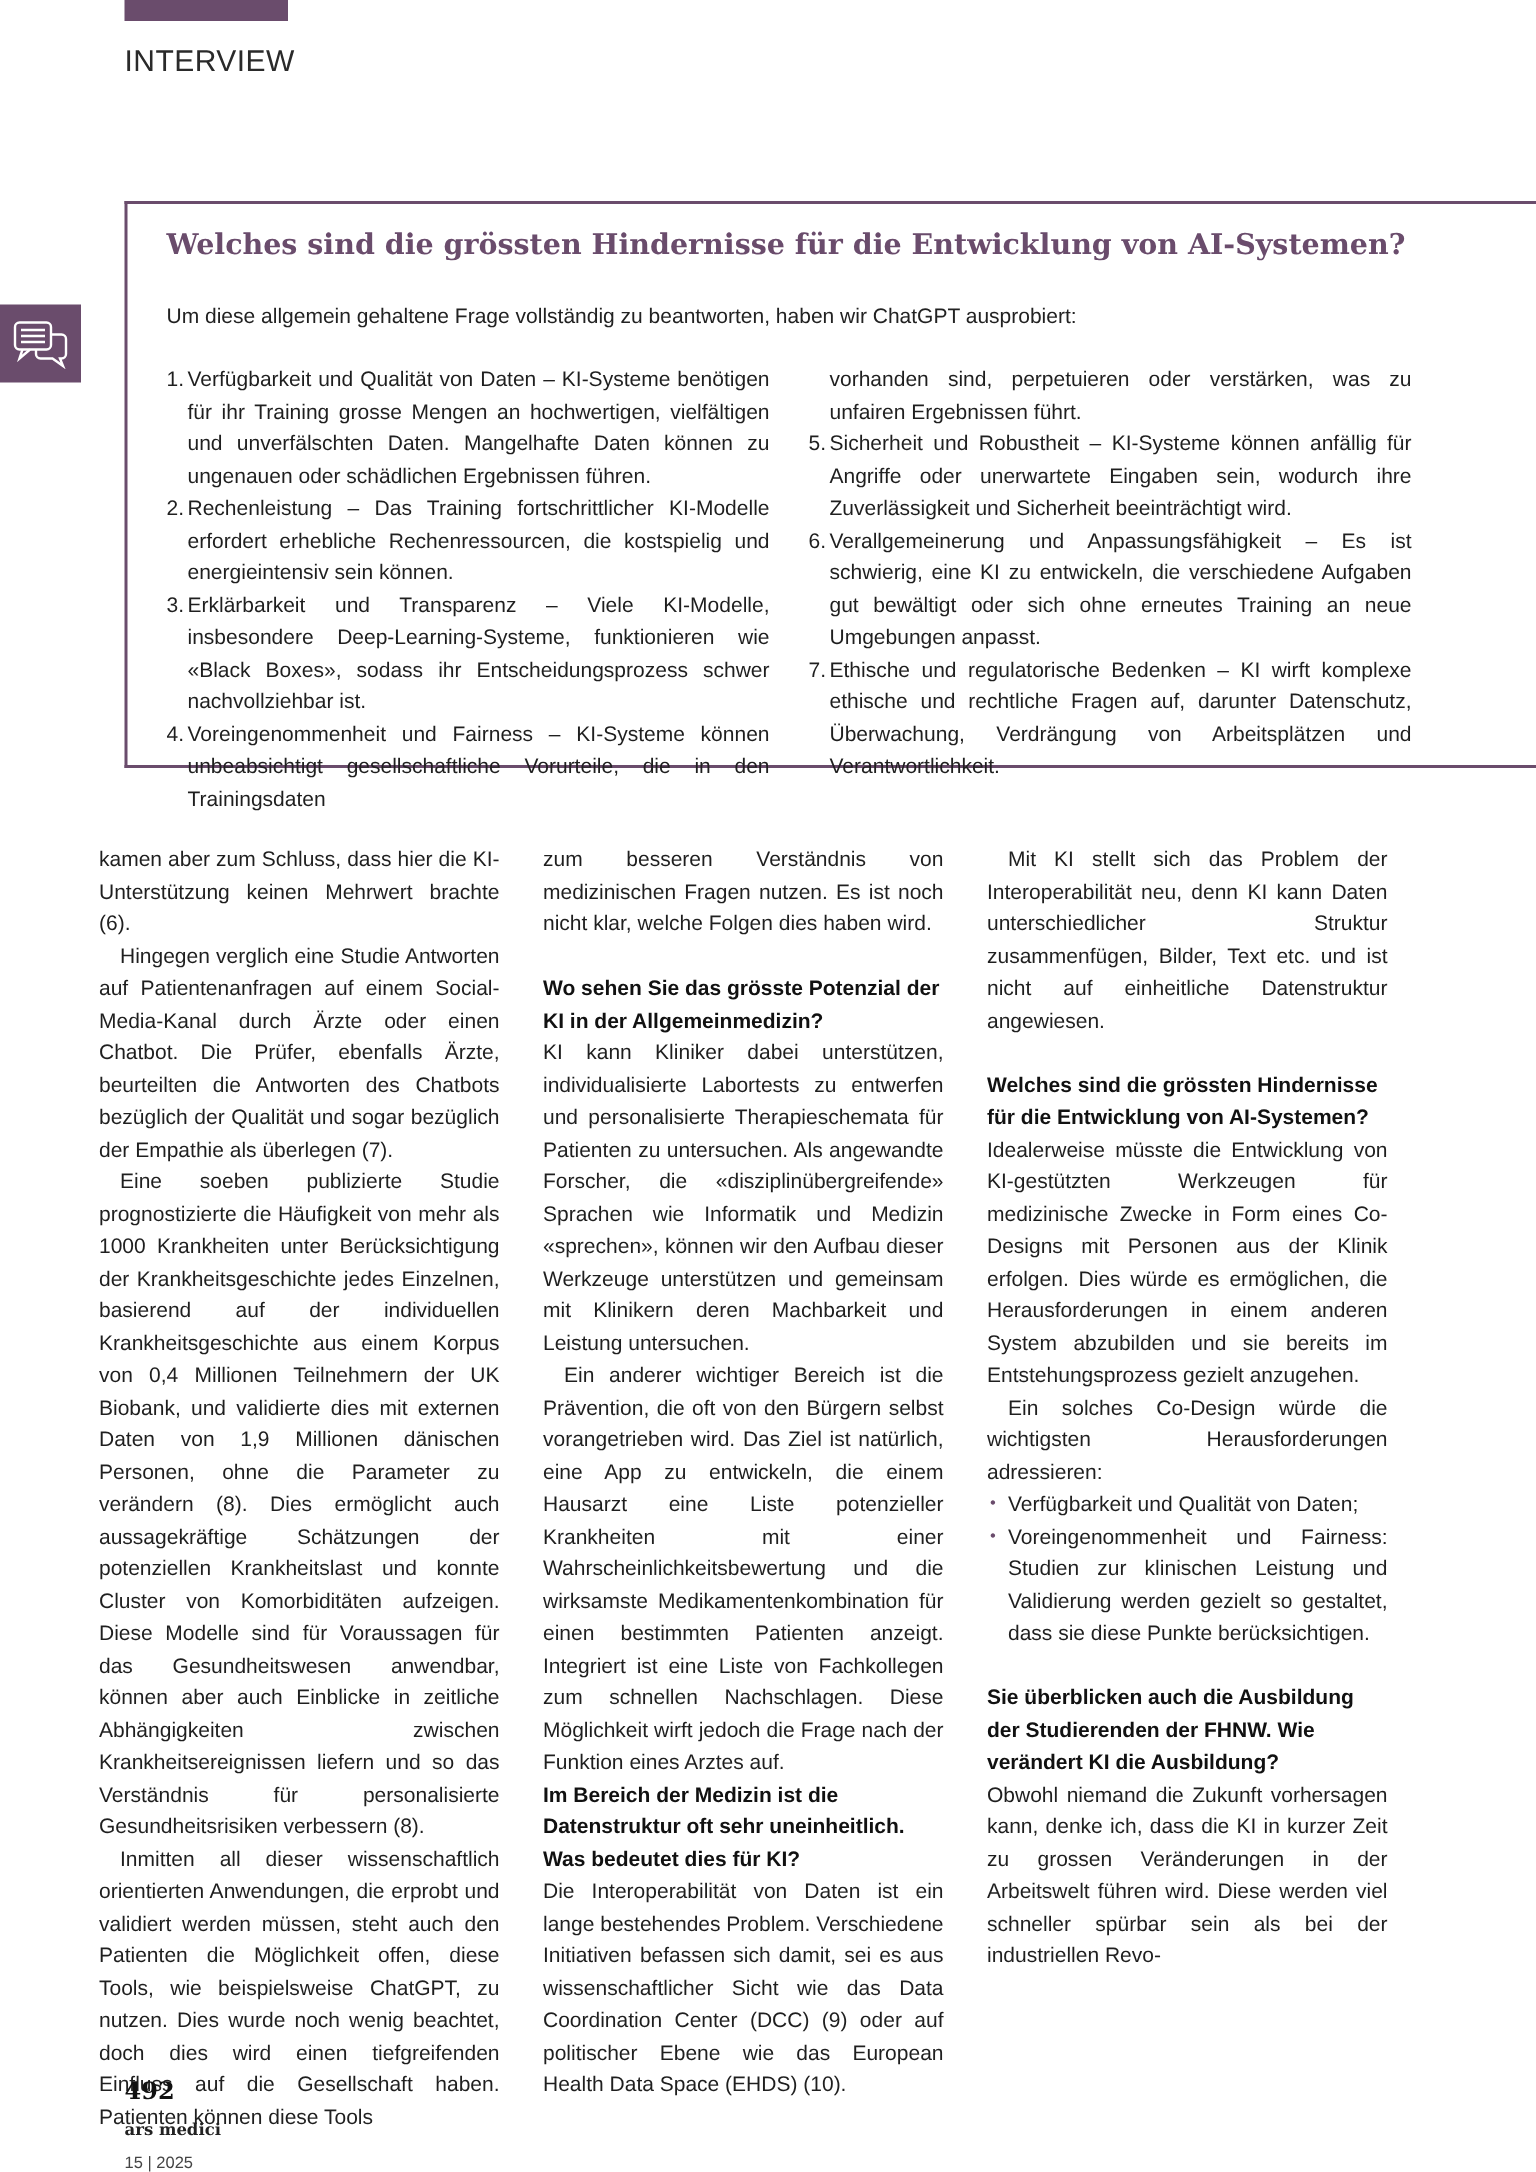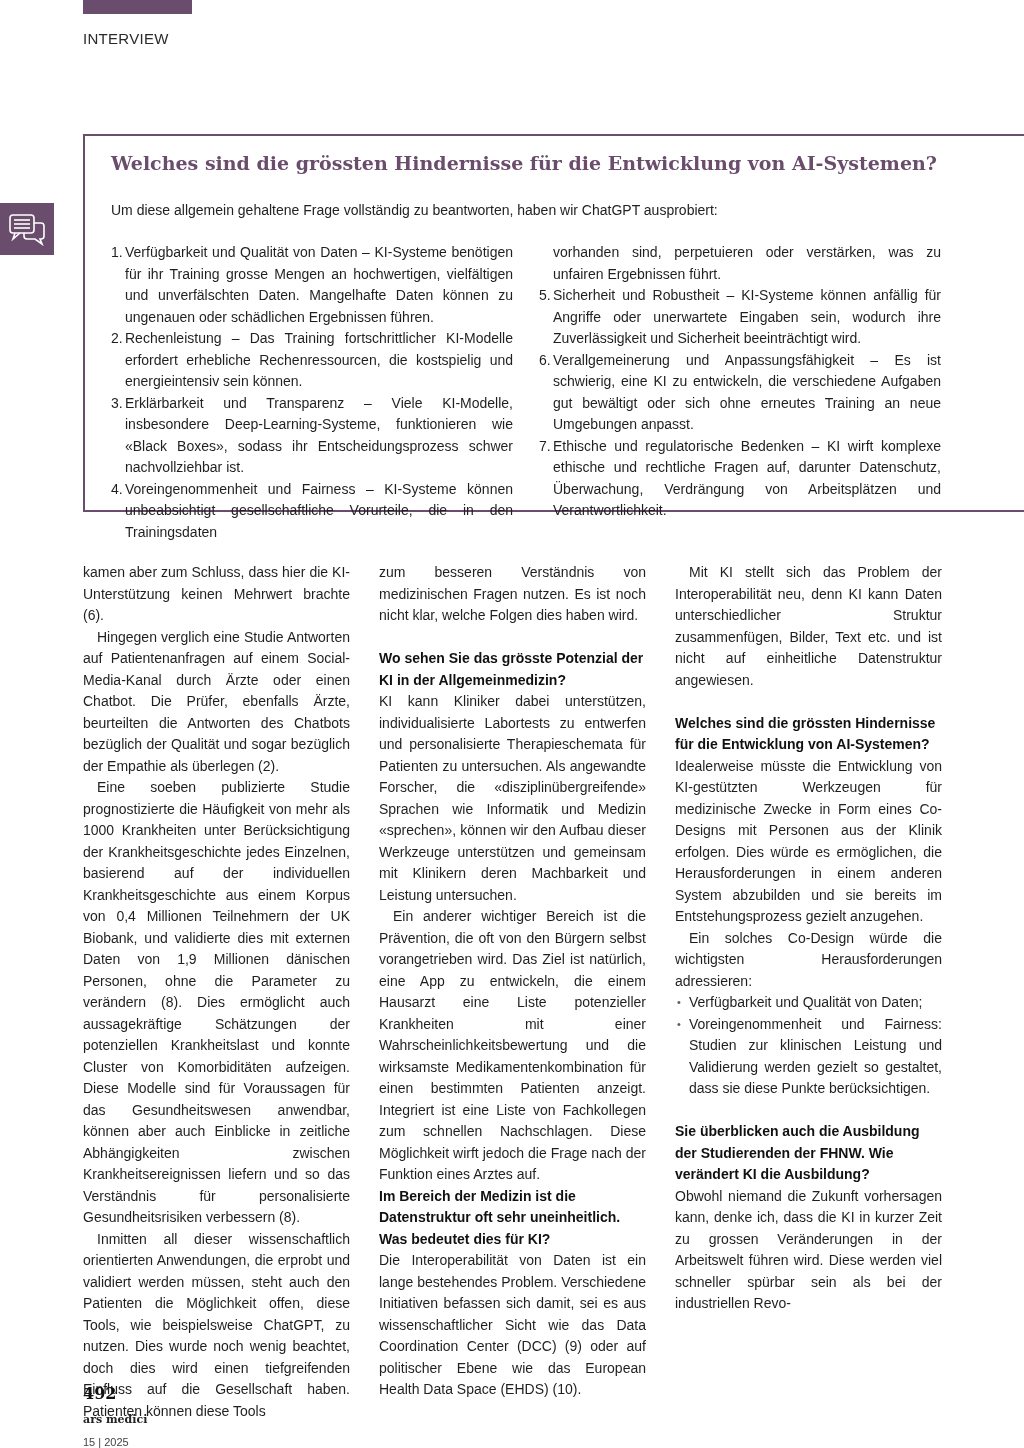--- a/index.html
+++ b/index.html
@@ -1,39 +1,39 @@
 <!DOCTYPE html>
 <html><head>
 <meta charset="utf-8">
 <style>
   html, body { margin: 0; padding: 0; background: #ffffff; }
   body {
     width: 1024px; height: 1448px; position: relative; overflow: hidden;
     font-family: "Liberation Sans", sans-serif; color: #1f1f1f;
   }
   .top-bar { position: absolute; left: 83px; top: 0; width: 109px; height: 14px; background: #6a4c6c; }
-  .section-label { position: absolute; left: 83px; top: 30px; font-size: 15px; letter-spacing: 0.3px; color: #2a2a2a; }
+  .section-label { position: absolute; left: 83px; top: 30px; font-size: 20px; letter-spacing: 0.3px; color: #2a2a2a; }
   .side-icon { position: absolute; left: 0; top: 203px; width: 54px; height: 52px; background: #6a4c6c; display:flex; align-items:center; justify-content:center; }
   .box {
     position: absolute; left: 83px; top: 134px; width: 960px; height: 378px;
     border-left: 2px solid #6a4c6c; border-top: 2px solid #6a4c6c; border-bottom: 2px solid #6a4c6c;
     box-sizing: border-box;
   }
   .box-title {
     position: absolute; left: 26px; top: 16px;
     font-family: "DejaVu Serif", serif; font-weight: bold; font-size: 19px; color: #6a4c6c;
   }
   .box-intro { position: absolute; left: 26px; top: 66px; font-size: 14px; color: #222; }
   .box-cols { position: absolute; left: 26px; top: 106px; width: 830px; display: flex; gap: 26px; }
   .box-col { width: 402px; font-size: 14px; line-height: 21.5px; }
   .box-col .item { display: flex; }
   .box-col .num { width: 14px; flex: none; }
   .box-col .txt { flex: 1; text-align: justify; }
   .box-col .cont { padding-left: 14px; text-align: justify; }
-  .columns { position: absolute; left: 83px; top: 562px; width: 860px; display: flex; gap: 29px; }
+  .columns { position: absolute; left: 66px; top: 562px; width: 860px; display: flex; gap: 29px; }
   .col { width: 267px; font-size: 14px; line-height: 21.5px; text-align: justify; }
   .col p { margin: 0; }
   .col p.indent { text-indent: 14px; }
   .col h3 { margin: 0; font-size: 14px; line-height: 21.5px; font-weight: bold; color: #111; text-align: left; }
   .col .gap { height: 21.5px; }
   .col ul { list-style: none; margin: 0; padding: 0; }
   .col li { position: relative; padding-left: 14px; }
   .col li::before { content: "•"; position: absolute; left: 2px; color: #6a4c6c; font-size: 11px; }
   .footer { position: absolute; left: 83px; top: 1384px; display: flex; align-items: baseline; gap: 10px; flex-direction: column; }
   .page-num { font-family: "DejaVu Serif", serif; font-weight: bold; font-size: 16px; color: #111; }
@@ -93,21 +93,21 @@
           <span class="num">7.</span>
           <span class="txt">Ethische und regulatorische Bedenken – KI wirft komplexe ethische und rechtliche Fragen auf, darunter Datenschutz, Überwachung, Verdrängung von Arbeitsplätzen und Verantwortlichkeit.</span>
         </div>
     </div>
   </div>
 </div>
 
 <div class="columns">
   <div class="col">
     <p>kamen aber zum Schluss, dass hier die KI-Unterstützung keinen Mehrwert brachte (6).</p>
-    <p class="indent">Hingegen verglich eine Studie Antworten auf Patientenanfragen auf einem Social-Media-Kanal durch Ärzte oder einen Chatbot. Die Prüfer, ebenfalls Ärzte, beurteilten die Antworten des Chatbots bezüglich der Qualität und sogar bezüglich der Empathie als überlegen (2).</p>
+    <p class="indent">Hingegen verglich eine Studie Antworten auf Patientenanfragen auf einem Social-Media-Kanal durch Ärzte oder einen Chatbot. Die Prüfer, ebenfalls Ärzte, beurteilten die Antworten des Chatbots bezüglich der Qualität und sogar bezüglich der Empathie als überlegen (7).</p>
     <p class="indent">Eine soeben publizierte Studie prognostizierte die Häufigkeit von mehr als 1000 Krankheiten unter Berücksichtigung der Krankheitsgeschichte jedes Einzelnen, basierend auf der individuellen Krankheitsgeschichte aus einem Korpus von 0,4 Millionen Teilnehmern der UK Biobank, und validierte dies mit externen Daten von 1,9 Millionen dänischen Personen, ohne die Parameter zu verändern (8). Dies ermöglicht auch aussagekräftige Schätzungen der potenziellen Krankheitslast und konnte Cluster von Komorbiditäten aufzeigen. Diese Modelle sind für Voraussagen für das Gesundheitswesen anwendbar, können aber auch Einblicke in zeitliche Abhängigkeiten zwischen Krankheitsereignissen liefern und so das Verständnis für personalisierte Gesundheitsrisiken verbessern (8).</p>
     <p class="indent">Inmitten all dieser wissenschaftlich orientierten Anwendungen, die erprobt und validiert werden müssen, steht auch den Patienten die Möglichkeit offen, diese Tools, wie beispielsweise ChatGPT, zu nutzen. Dies wurde noch wenig beachtet, doch dies wird einen tiefgreifenden Einfluss auf die Gesellschaft haben. Patienten können diese Tools</p>
   </div>
   <div class="col">
     <p>zum besseren Verständnis von medizinischen Fragen nutzen. Es ist noch nicht klar, welche Folgen dies haben wird.</p>
     <div class="gap"></div>
     <h3>Wo sehen Sie das grösste Potenzial der KI in der Allgemeinmedizin?</h3>
     <p>KI kann Kliniker dabei unterstützen, individualisierte Labortests zu entwerfen und personalisierte Therapieschemata für Patienten zu untersuchen. Als angewandte Forscher, die «disziplinübergreifende» Sprachen wie Informatik und Medizin «sprechen», können wir den Aufbau dieser Werkzeuge unterstützen und gemeinsam mit Klinikern deren Machbarkeit und Leistung untersuchen.</p>
     <p class="indent">Ein anderer wichtiger Bereich ist die Prävention, die oft von den Bürgern selbst vorangetrieben wird. Das Ziel ist natürlich, eine App zu entwickeln, die einem Hausarzt eine Liste potenzieller Krankheiten mit einer Wahrscheinlichkeitsbewertung und die wirksamste Medikamentenkombination für einen bestimmten Patienten anzeigt. Integriert ist eine Liste von Fachkollegen zum schnellen Nachschlagen. Diese Möglichkeit wirft jedoch die Frage nach der Funktion eines Arztes auf.</p>
     <h3>Im Bereich der Medizin ist die Datenstruktur oft sehr uneinheitlich. Was bedeutet dies für KI?</h3>

